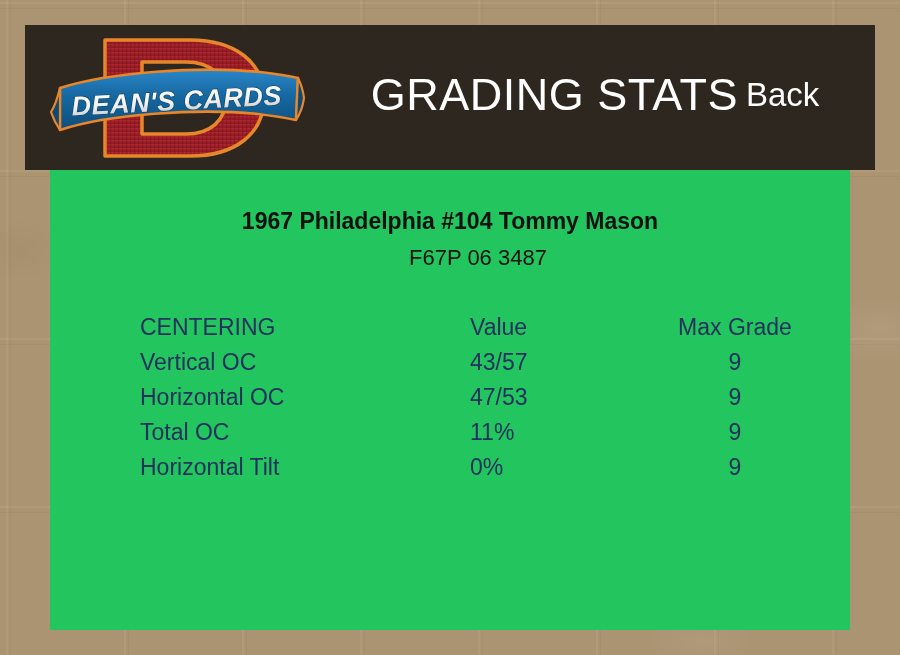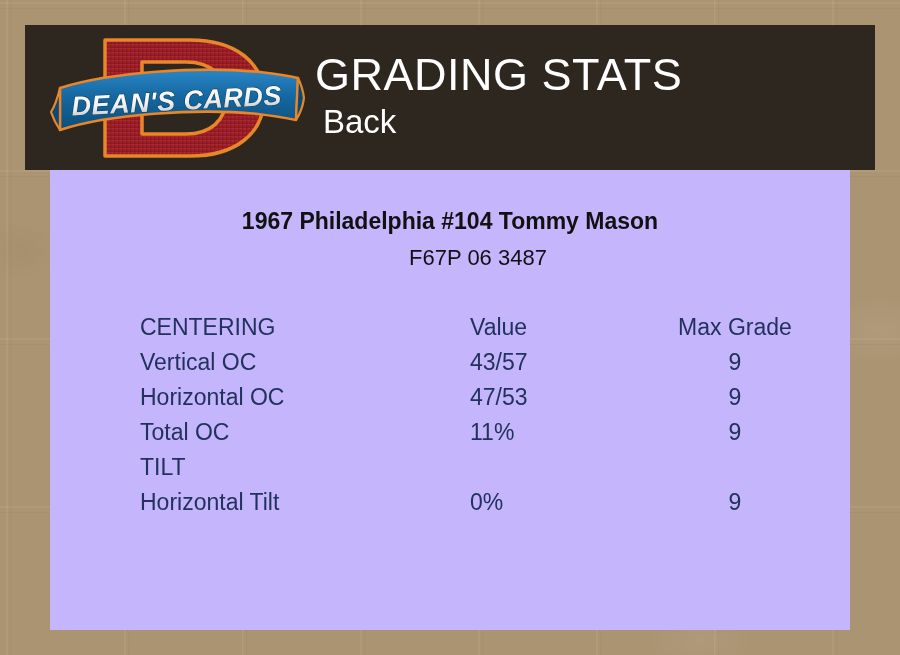--- a/index.html
+++ b/index.html
@@ -62,22 +62,22 @@
   #logo svg { display: block; }
 
   
   #header-titles {
     position: absolute;
     left: 290px;
     top: 0;
     width: 560px;
     height: 145px;
     display: flex;
-    flex-direction: column;
-    align-items: flex-start;
+    flex-direction: row;
+    align-items: center;
     justify-content: center;
     padding-bottom: 6px;
     box-sizing: border-box;
   }
   #title-main {
     color: #ffffff;
     font-size: 45px;
     line-height: 54px;
     letter-spacing: 0.5px;
     font-weight: 400;
@@ -92,21 +92,21 @@
     margin-left: 8px;
   }
 
   
   #content-panel {
     position: absolute;
     left: 50px;
     top: 170px;
     width: 800px;
     height: 460px;
-    background: #c4b5fd;
+    background: #22c55e;
     box-sizing: border-box;
   }
 
   #card-title {
     position: absolute;
     top: 38px;
     left: 0;
     width: 100%;
     text-align: center;
     color: #111111;
@@ -228,25 +228,20 @@
         <td class="col-label">Horizontal OC</td>
         <td class="col-value">47/53</td>
         <td class="col-grade">9</td>
       </tr>
       <tr class="row-data">
         <td class="col-label">Total OC</td>
         <td class="col-value">11%</td>
         <td class="col-grade">9</td>
       </tr>
 
-      <tr class="row-section">
-        <td class="col-label">TILT</td>
-        <td class="col-value"></td>
-        <td class="col-grade"></td>
-      </tr>
 
       <tr class="row-data">
         <td class="col-label">Horizontal Tilt</td>
         <td class="col-value">0%</td>
         <td class="col-grade">9</td>
       </tr>
     </tbody>
   </table>
 
 </div>

